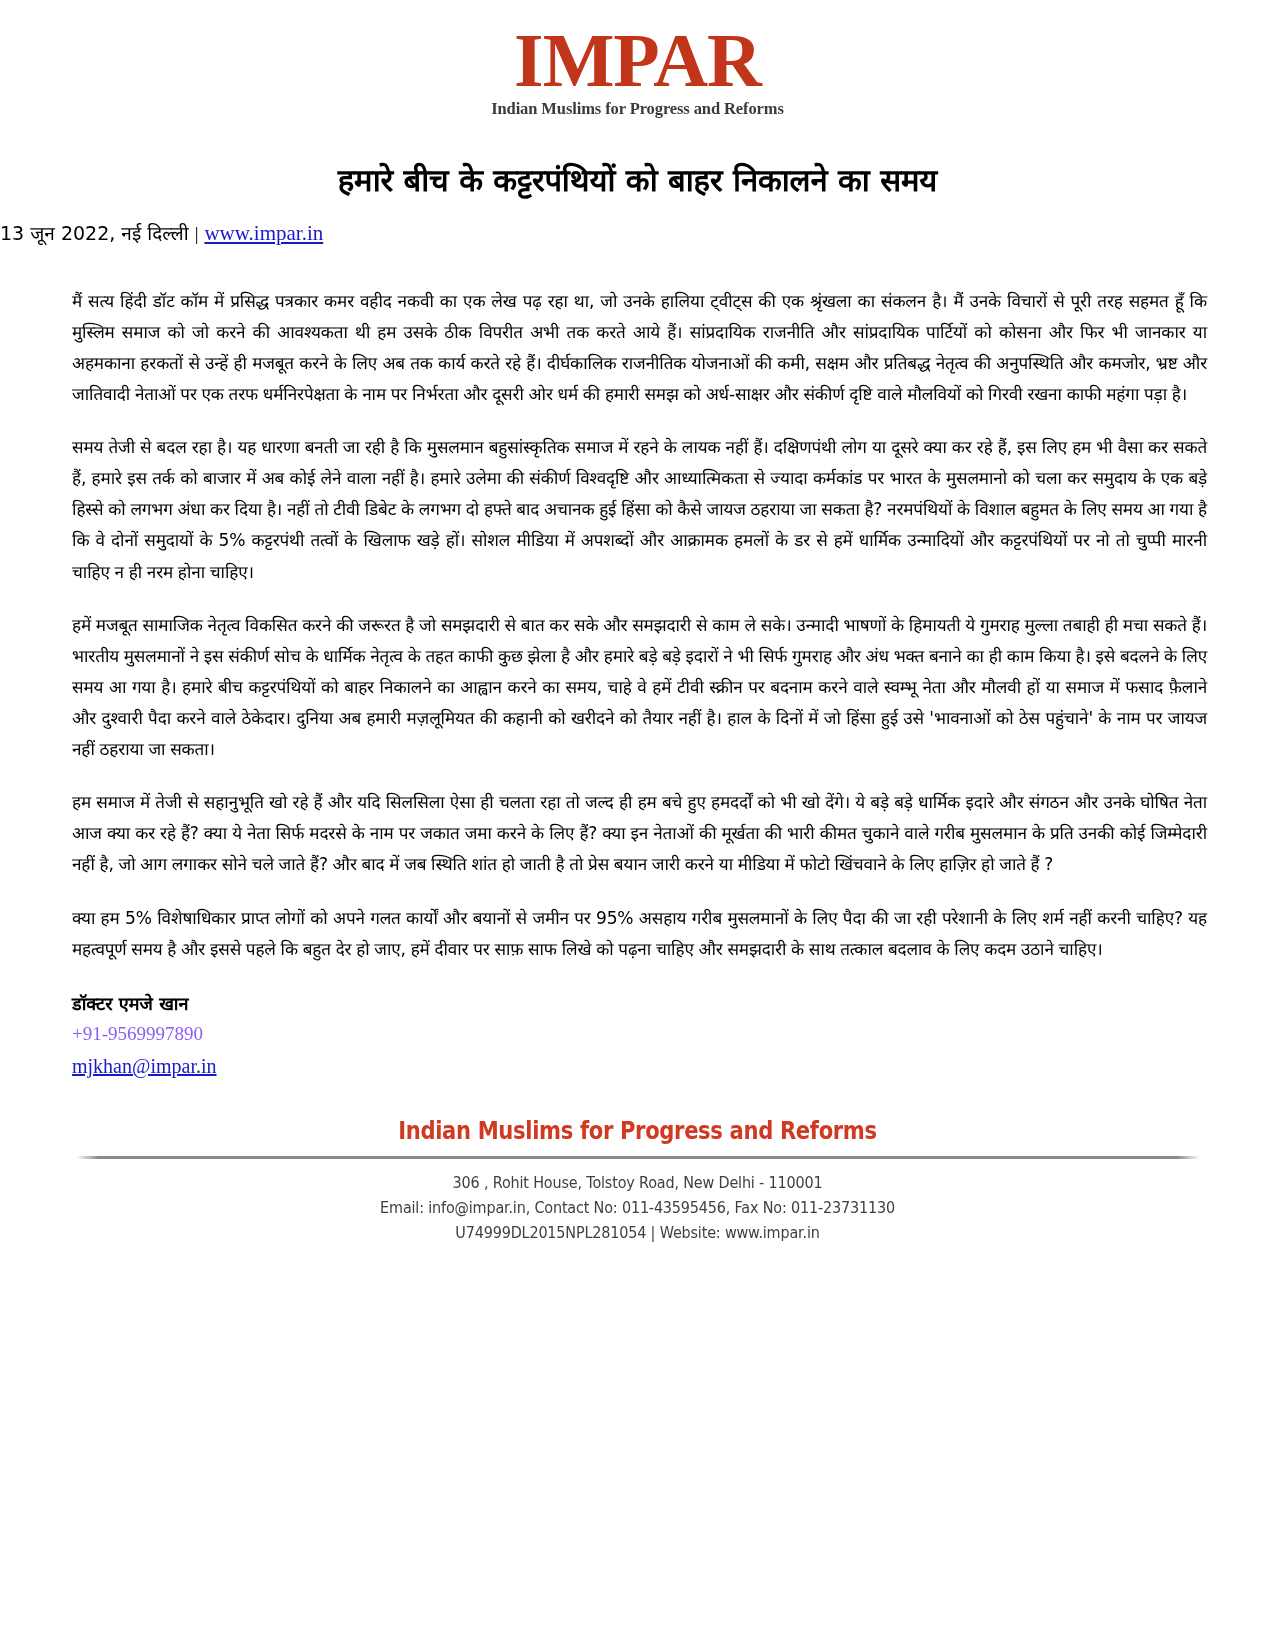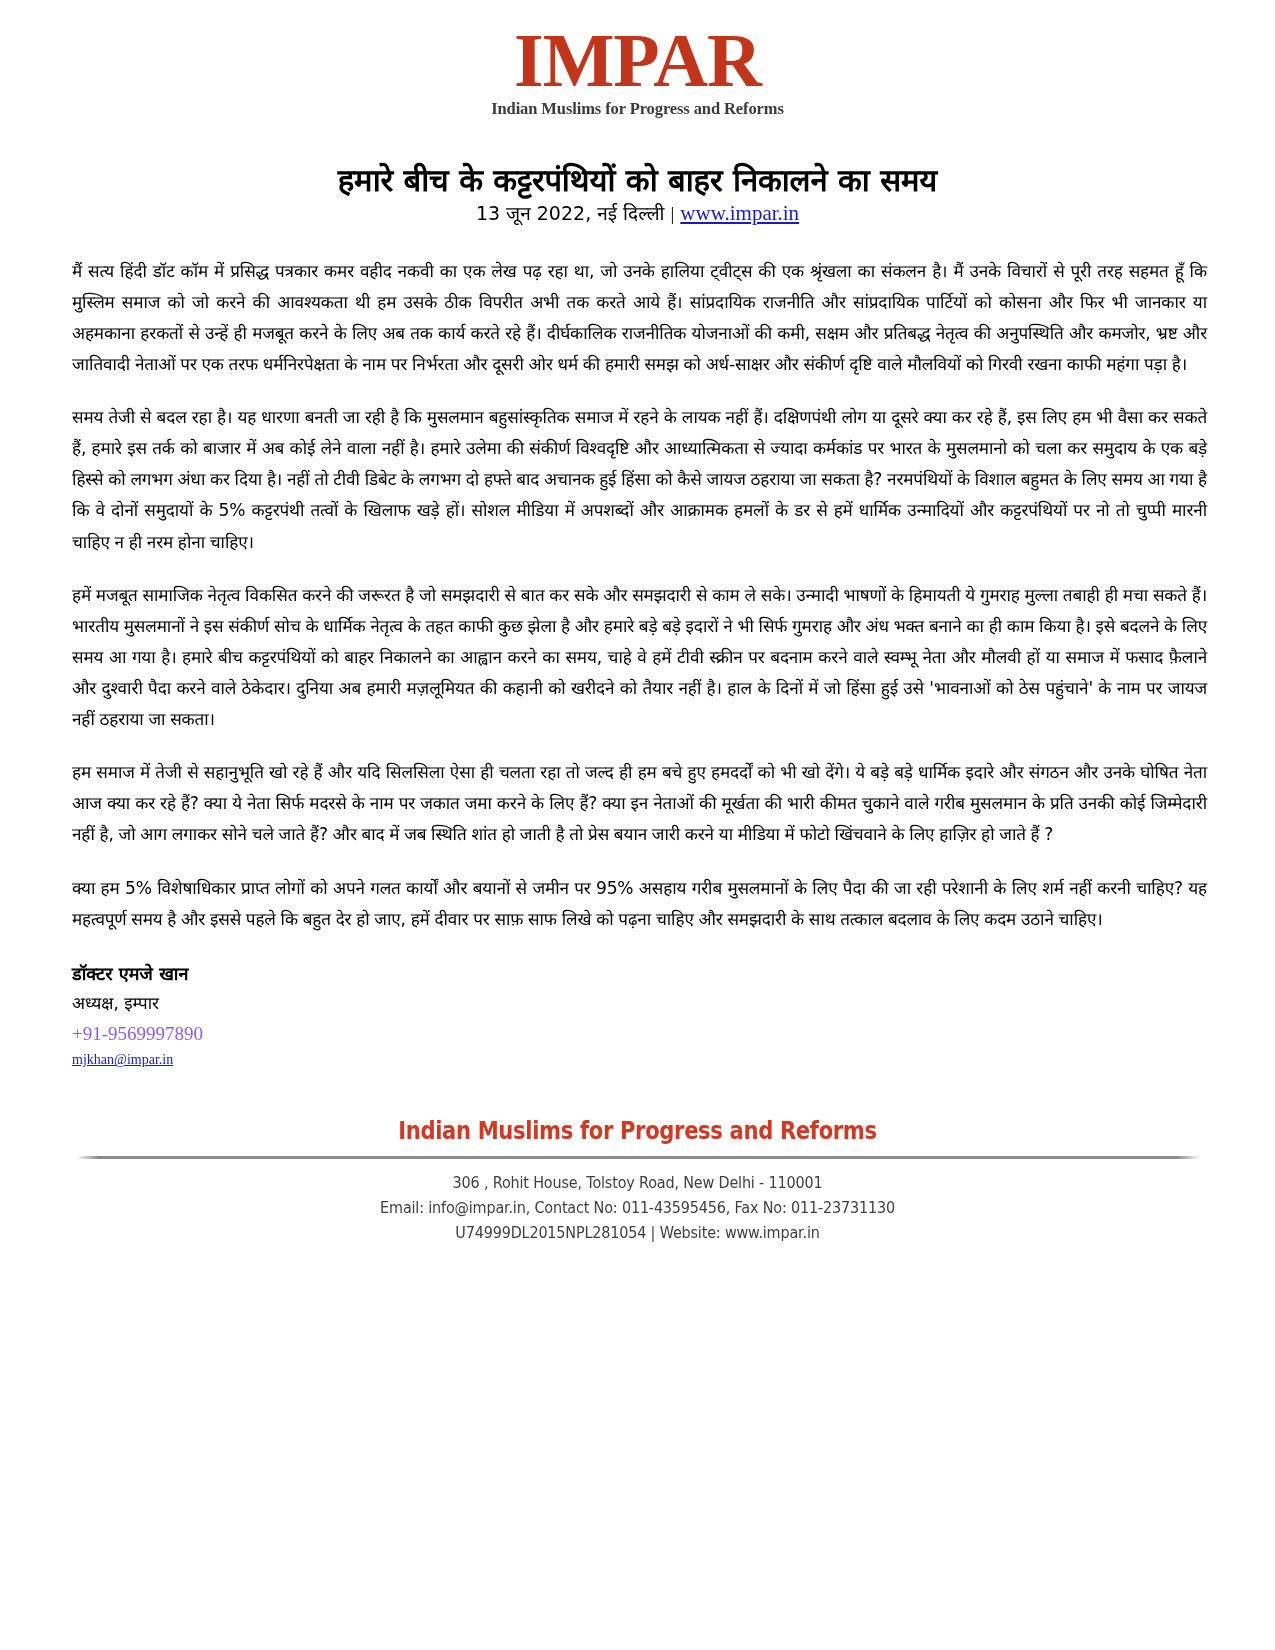--- a/index.html
+++ b/index.html
@@ -53,40 +53,41 @@
     font-family: "DejaVu Sans", "Liberation Sans", sans-serif;
     font-weight: bold;
     font-size: 31px;
     line-height: 1.25;
     color: #000;
     margin-top: 42px;
     padding: 0 30px;
     letter-spacing: -0.2px;
   }
   .doc-subtitle {
-    text-align: center;
+    text-align: left;
     font-size: 19px;
+    margin-top: 20px;
     color: #000;
     font-family: "DejaVu Sans", "Liberation Sans", sans-serif;
   }
   .doc-subtitle .sep {
     font-family: "Liberation Serif", serif;
     padding: 0 6px;
   }
   .weblink {
     color: #1a19c8;
     text-decoration: underline;
     font-family: "Liberation Serif", "DejaVu Serif", serif;
     font-size: 21px;
   }
 
   
   .body-wrap {
     padding: 0 68px 0 72px;
-    margin-top: 30px;
+    margin-top: 40px;
   }
   p.para {
     font-family: "DejaVu Sans", "Liberation Sans", sans-serif;
     font-size: 17.1px;
     line-height: 1.82;
     text-align: justify;
     text-justify: inter-word;
     margin: 0 0 22px 0;
     color: #000;
     letter-spacing: -0.15px;
@@ -112,21 +113,21 @@
     color: #000;
   }
   .sign-phone {
     font-family: "Liberation Serif", "DejaVu Serif", serif;
     font-size: 19px;
     line-height: 1.6;
     color: #8b5cf6;
   }
   .sign-email {
     font-family: "Liberation Serif", "DejaVu Serif", serif;
-    font-size: 14px;
+    font-size: 20px;
     line-height: 1.6;
     color: #1a19c8;
     text-decoration: underline;
     display: inline-block;
   }
 
   
   .footer {
     position: absolute;
     left: 0;
@@ -179,21 +180,20 @@
   <div class="body-wrap">
     <p class="para">मैं सत्य हिंदी डॉट कॉम में प्रसिद्ध पत्रकार कमर वहीद नकवी का एक लेख पढ़ रहा था, जो उनके हालिया ट्वीट्स की एक श्रृंखला का संकलन है। मैं उनके विचारों से पूरी तरह सहमत हूँ कि मुस्लिम समाज को जो करने की आवश्यकता थी हम उसके ठीक विपरीत अभी तक करते आये हैं। सांप्रदायिक राजनीति और सांप्रदायिक पार्टियों को कोसना और फिर भी जानकार या अहमकाना हरकतों से उन्हें ही मजबूत करने के लिए अब तक कार्य करते रहे हैं। दीर्घकालिक राजनीतिक योजनाओं की कमी, सक्षम और प्रतिबद्ध नेतृत्व की अनुपस्थिति और कमजोर, भ्रष्ट और जातिवादी नेताओं पर एक तरफ धर्मनिरपेक्षता के नाम पर निर्भरता और दूसरी ओर धर्म की हमारी समझ को अर्ध-साक्षर और संकीर्ण दृष्टि वाले मौलवियों को गिरवी रखना काफी महंगा पड़ा है।</p>
     <p class="para">समय तेजी से बदल रहा है। यह धारणा बनती जा रही है कि मुसलमान बहुसांस्कृतिक समाज में रहने के लायक नहीं हैं। दक्षिणपंथी लोग या दूसरे क्या कर रहे हैं, इस लिए हम भी वैसा कर सकते हैं, हमारे इस तर्क को बाजार में अब कोई लेने वाला नहीं है। हमारे उलेमा की संकीर्ण विश्वदृष्टि और आध्यात्मिकता से ज्यादा कर्मकांड पर भारत के मुसलमानो को चला कर समुदाय के एक बड़े हिस्से को लगभग अंधा कर दिया है। नहीं तो टीवी डिबेट के लगभग दो हफ्ते बाद अचानक हुई हिंसा को कैसे जायज ठहराया जा सकता है? नरमपंथियों के विशाल बहुमत के लिए समय आ गया है कि वे दोनों समुदायों के 5% कट्टरपंथी तत्वों के खिलाफ खड़े हों। सोशल मीडिया में अपशब्दों और आक्रामक हमलों के डर से हमें धार्मिक उन्मादियों और कट्टरपंथियों पर नो तो चुप्पी मारनी चाहिए न ही नरम होना चाहिए।</p>
     <p class="para">हमें मजबूत सामाजिक नेतृत्व विकसित करने की जरूरत है जो समझदारी से बात कर सके और समझदारी से काम ले सके। उन्मादी भाषणों के हिमायती ये गुमराह मुल्ला तबाही ही मचा सकते हैं। भारतीय मुसलमानों ने इस संकीर्ण सोच के धार्मिक नेतृत्व के तहत काफी कुछ झेला है और हमारे बड़े बड़े इदारों ने भी सिर्फ गुमराह और अंध भक्त बनाने का ही काम किया है। इसे बदलने के लिए समय आ गया है। हमारे बीच कट्टरपंथियों को बाहर निकालने का आह्वान करने का समय, चाहे वे हमें टीवी स्क्रीन पर बदनाम करने वाले स्वम्भू नेता और मौलवी हों या समाज में फसाद फ़ैलाने और दुश्वारी पैदा करने वाले ठेकेदार। दुनिया अब हमारी मज़लूमियत की कहानी को खरीदने को तैयार नहीं है। हाल के दिनों में जो हिंसा हुई उसे 'भावनाओं को ठेस पहुंचाने' के नाम पर जायज नहीं ठहराया जा सकता।</p>
     <p class="para">हम समाज में तेजी से सहानुभूति खो रहे हैं और यदि सिलसिला ऐसा ही चलता रहा तो जल्द ही हम बचे हुए हमदर्दों को भी खो देंगे। ये बड़े बड़े धार्मिक इदारे और संगठन और उनके घोषित नेता आज क्या कर रहे हैं? क्या ये नेता सिर्फ मदरसे के नाम पर जकात जमा करने के लिए हैं? क्या इन नेताओं की मूर्खता की भारी कीमत चुकाने वाले गरीब मुसलमान के प्रति उनकी कोई जिम्मेदारी नहीं है, जो आग लगाकर सोने चले जाते हैं? और बाद में जब स्थिति शांत हो जाती है तो प्रेस बयान जारी करने या मीडिया में फोटो खिंचवाने के लिए  हाज़िर हो जाते हैं ?</p>
     <p class="para">क्या हम 5% विशेषाधिकार प्राप्त लोगों को अपने गलत कार्यों और बयानों से जमीन पर 95% असहाय गरीब मुसलमानों के लिए पैदा की जा रही परेशानी के लिए शर्म नहीं करनी चाहिए? यह महत्वपूर्ण समय है और इससे पहले कि बहुत देर हो जाए, हमें दीवार पर साफ़ साफ लिखे को पढ़ना चाहिए और समझदारी के साथ तत्काल बदलाव के लिए कदम उठाने चाहिए।</p>
   </div>
 
   <div class="sign-block">
     <div class="sign-name">डॉक्टर एमजे खान</div>
-    <div class="sign-role">अध्यक्ष, इम्पार</div>
     <div class="sign-phone">+91-9569997890</div>
     <a class="sign-email" href="#">mjkhan@impar.in</a>
   </div>
 
   <div class="footer">
     <div class="footer-head">Indian Muslims for Progress and Reforms</div>
     <div class="footer-rule"></div>
     <div class="footer-lines">
       <div class="footer-line">306 , Rohit House, Tolstoy Road, New Delhi - 110001</div>
       <div class="footer-line">Email: info@impar.in, Contact No: 011-43595456, Fax No: 011-23731130</div>

